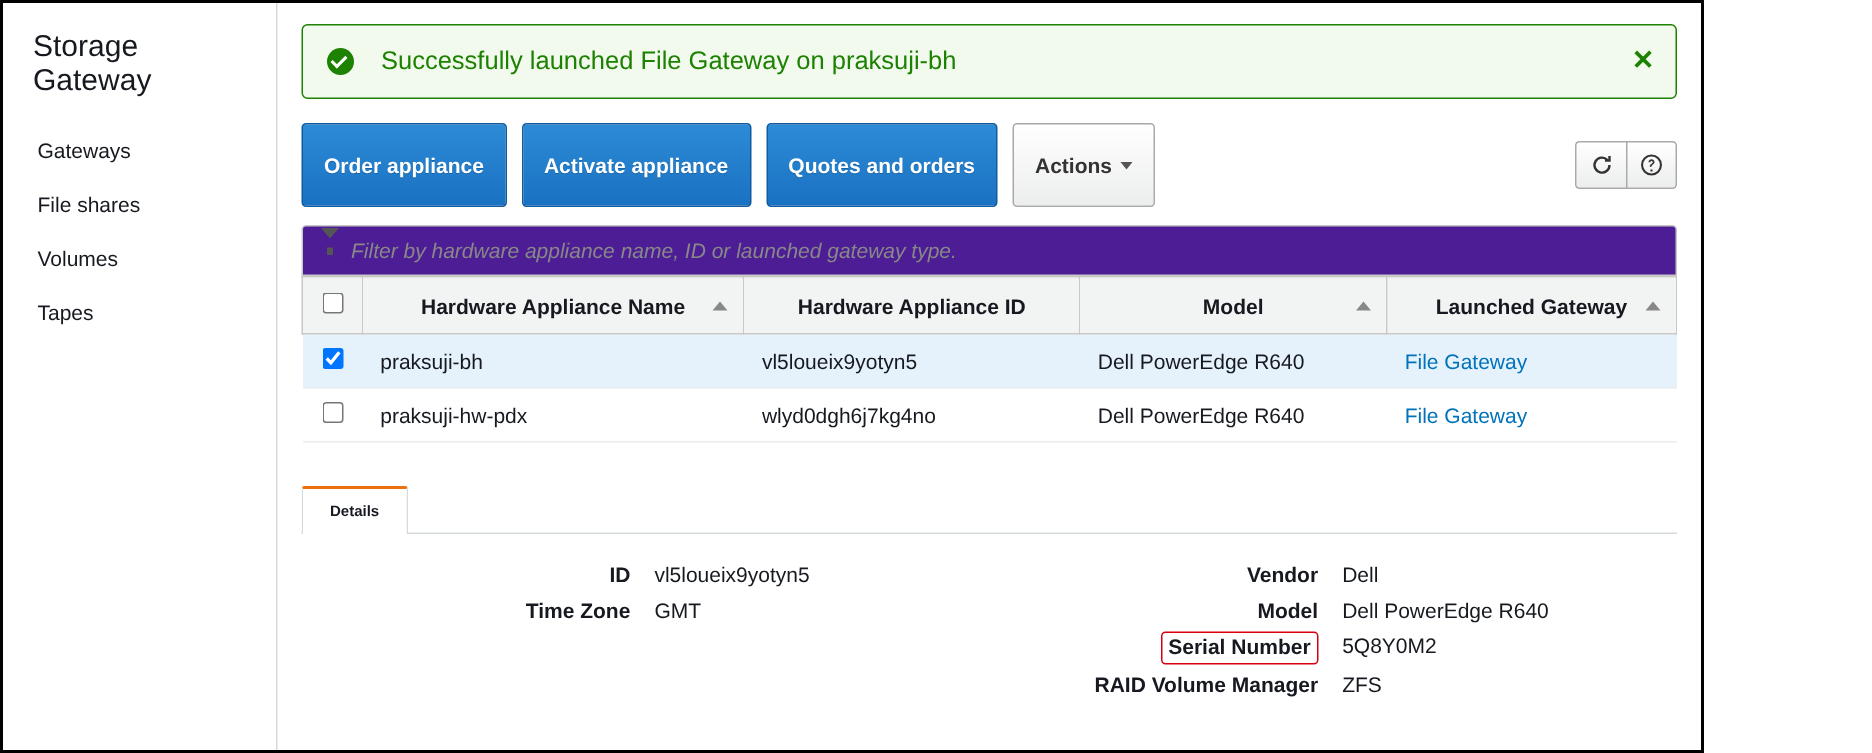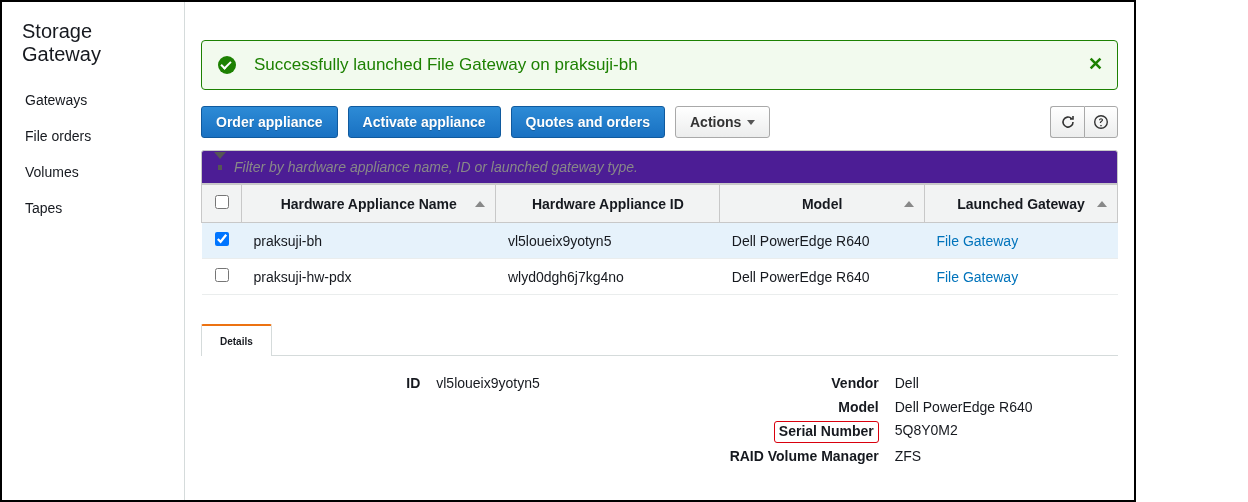--- a/index.html
+++ b/index.html
@@ -3,27 +3,27 @@
 <meta charset="utf-8">
 <style>
 * { box-sizing: border-box; margin: 0; padding: 0; }
 body { font-family: "Amazon Ember", "Helvetica Neue", Arial, sans-serif; font-size: 14px; color: #16191f; background: #fff; }
 .app { display: flex; width: 1136px; height: 502px; border: 2px solid #000; }
 .sidebar { width: 183px; border-right: 1px solid #d5dbdb; padding: 18px 0 0 0; }
 .sidebar-title { font-size: 20px; padding: 0 20px 16px 20px; font-weight: 400; }
 .sidebar-item { padding: 10px 20px; font-size: 14px; cursor: pointer; border-left: 3px solid transparent; color: #16191f; }
 .sidebar-item.active { font-weight: 700; border-left: 3px solid #ec7211; }
 .main { flex: 1; padding: 14px 16px; overflow: auto; }
-.alert { border: 1px solid #1d8102; background: #f2faee; border-radius: 4px; padding: 14px 16px; display: flex; align-items: center; position: relative; margin-bottom: 16px; margin-top: 24px; }
+.alert { border: 1px solid #1d8102; background: #f2faee; border-radius: 4px; padding: 14px 16px; display: flex; align-items: center; position: relative; margin-bottom: 16px; }
 .alert-icon { width: 18px; height: 18px; background: #1d8102; border-radius: 50%; margin-right: 18px; position: relative; flex-shrink: 0; }
 .alert-icon::after { content: ""; position: absolute; left: 5px; top: 3px; width: 4px; height: 8px; border-right: 2px solid #fff; border-bottom: 2px solid #fff; transform: rotate(45deg); }
 .alert-text { color: #1d8102; font-size: 17px; }
 .alert-close { position: absolute; right: 14px; top: 12px; color: #1d8102; font-size: 18px; font-weight: 700; cursor: pointer; }
 .toolbar { display: flex; gap: 10px; margin-bottom: 12px; align-items: center; }
-.btn { border-radius: 3px; padding: 7px 14px; font-size: 14px; font-weight: 700; cursor: pointer; border: 1px solid; display: inline-flex; align-items: center; gap: 6px; }
+.btn { border-radius: 3px; padding: 19px 14px; font-size: 14px; font-weight: 700; cursor: pointer; border: 1px solid; display: inline-flex; align-items: center; gap: 6px; }
 .btn-primary { background: linear-gradient(#2d8bd6,#1971c2); border-color: #105a9e; color: #fff; text-shadow: 0 1px 0 rgba(0,0,0,.2); }
 .btn-default { background: linear-gradient(#fff,#eceded); border-color: #a9a9a9; color: #333; }
 .caret-down { width: 0; height: 0; border-left: 4px solid transparent; border-right: 4px solid transparent; border-top: 5px solid #555; display: inline-block; }
 .spacer { flex: 1; }
 .icon-btn { width: 34px; height: 32px; background: linear-gradient(#fff,#eceded); border: 1px solid #a9a9a9; border-radius: 3px; display: flex; align-items: center; justify-content: center; cursor: pointer; }
 .icon-group { display: flex; }
 .icon-group .icon-btn:first-child { border-radius: 3px 0 0 3px; border-right: none; }
 .icon-group .icon-btn:last-child { border-radius: 0 3px 3px 0; }
 .filter-bar { border: 1px solid #c8c8c8; border-radius: 3px 3px 0 0; padding: 8px 12px; background: #4c1d95; display: flex; align-items: center; gap: 8px; color: #888; font-style: italic; }
 .filter-icon { width: 0; height: 0; border-left: 6px solid transparent; border-right: 6px solid transparent; border-top: 7px solid #555; position: relative; }
@@ -46,21 +46,21 @@
 .refresh-svg, .help-svg { width: 16px; height: 16px; }
 th.chk, td.chk { width: 40px; text-align: center; }
 </style>
 </head>
 <body>
 
 <div class="app">
   <div class="sidebar">
     <div class="sidebar-title">Storage Gateway</div>
     <div class="sidebar-item">Gateways</div>
-    <div class="sidebar-item">File orders</div>
+    <div class="sidebar-item">File shares</div>
     <div class="sidebar-item">Volumes</div>
     <div class="sidebar-item">Tapes</div>
   </div>
 
   <div class="main">
 
     <div class="alert">
       <span class="alert-icon"></span>
       <span class="alert-text">Successfully launched File Gateway on praksuji-bh</span>
       <span class="alert-close">✕</span>
@@ -126,20 +126,24 @@
     <div class="tabs">
       <div class="tab">Details</div>
     </div>
 
     <div class="details-body">
       <div class="details-col">
         <div class="detail-row">
             <div class="detail-label">ID</div>
             <div class="detail-value">vl5loueix9yotyn5</div>
           </div>
+        <div class="detail-row">
+            <div class="detail-label">Time Zone</div>
+            <div class="detail-value">GMT</div>
+          </div>
       </div>
       <div class="details-col">
         <div class="detail-row">
             <div class="detail-label">Vendor</div>
             <div class="detail-value">Dell</div>
           </div>
         <div class="detail-row">
             <div class="detail-label">Model</div>
             <div class="detail-value">Dell PowerEdge R640</div>
           </div>

